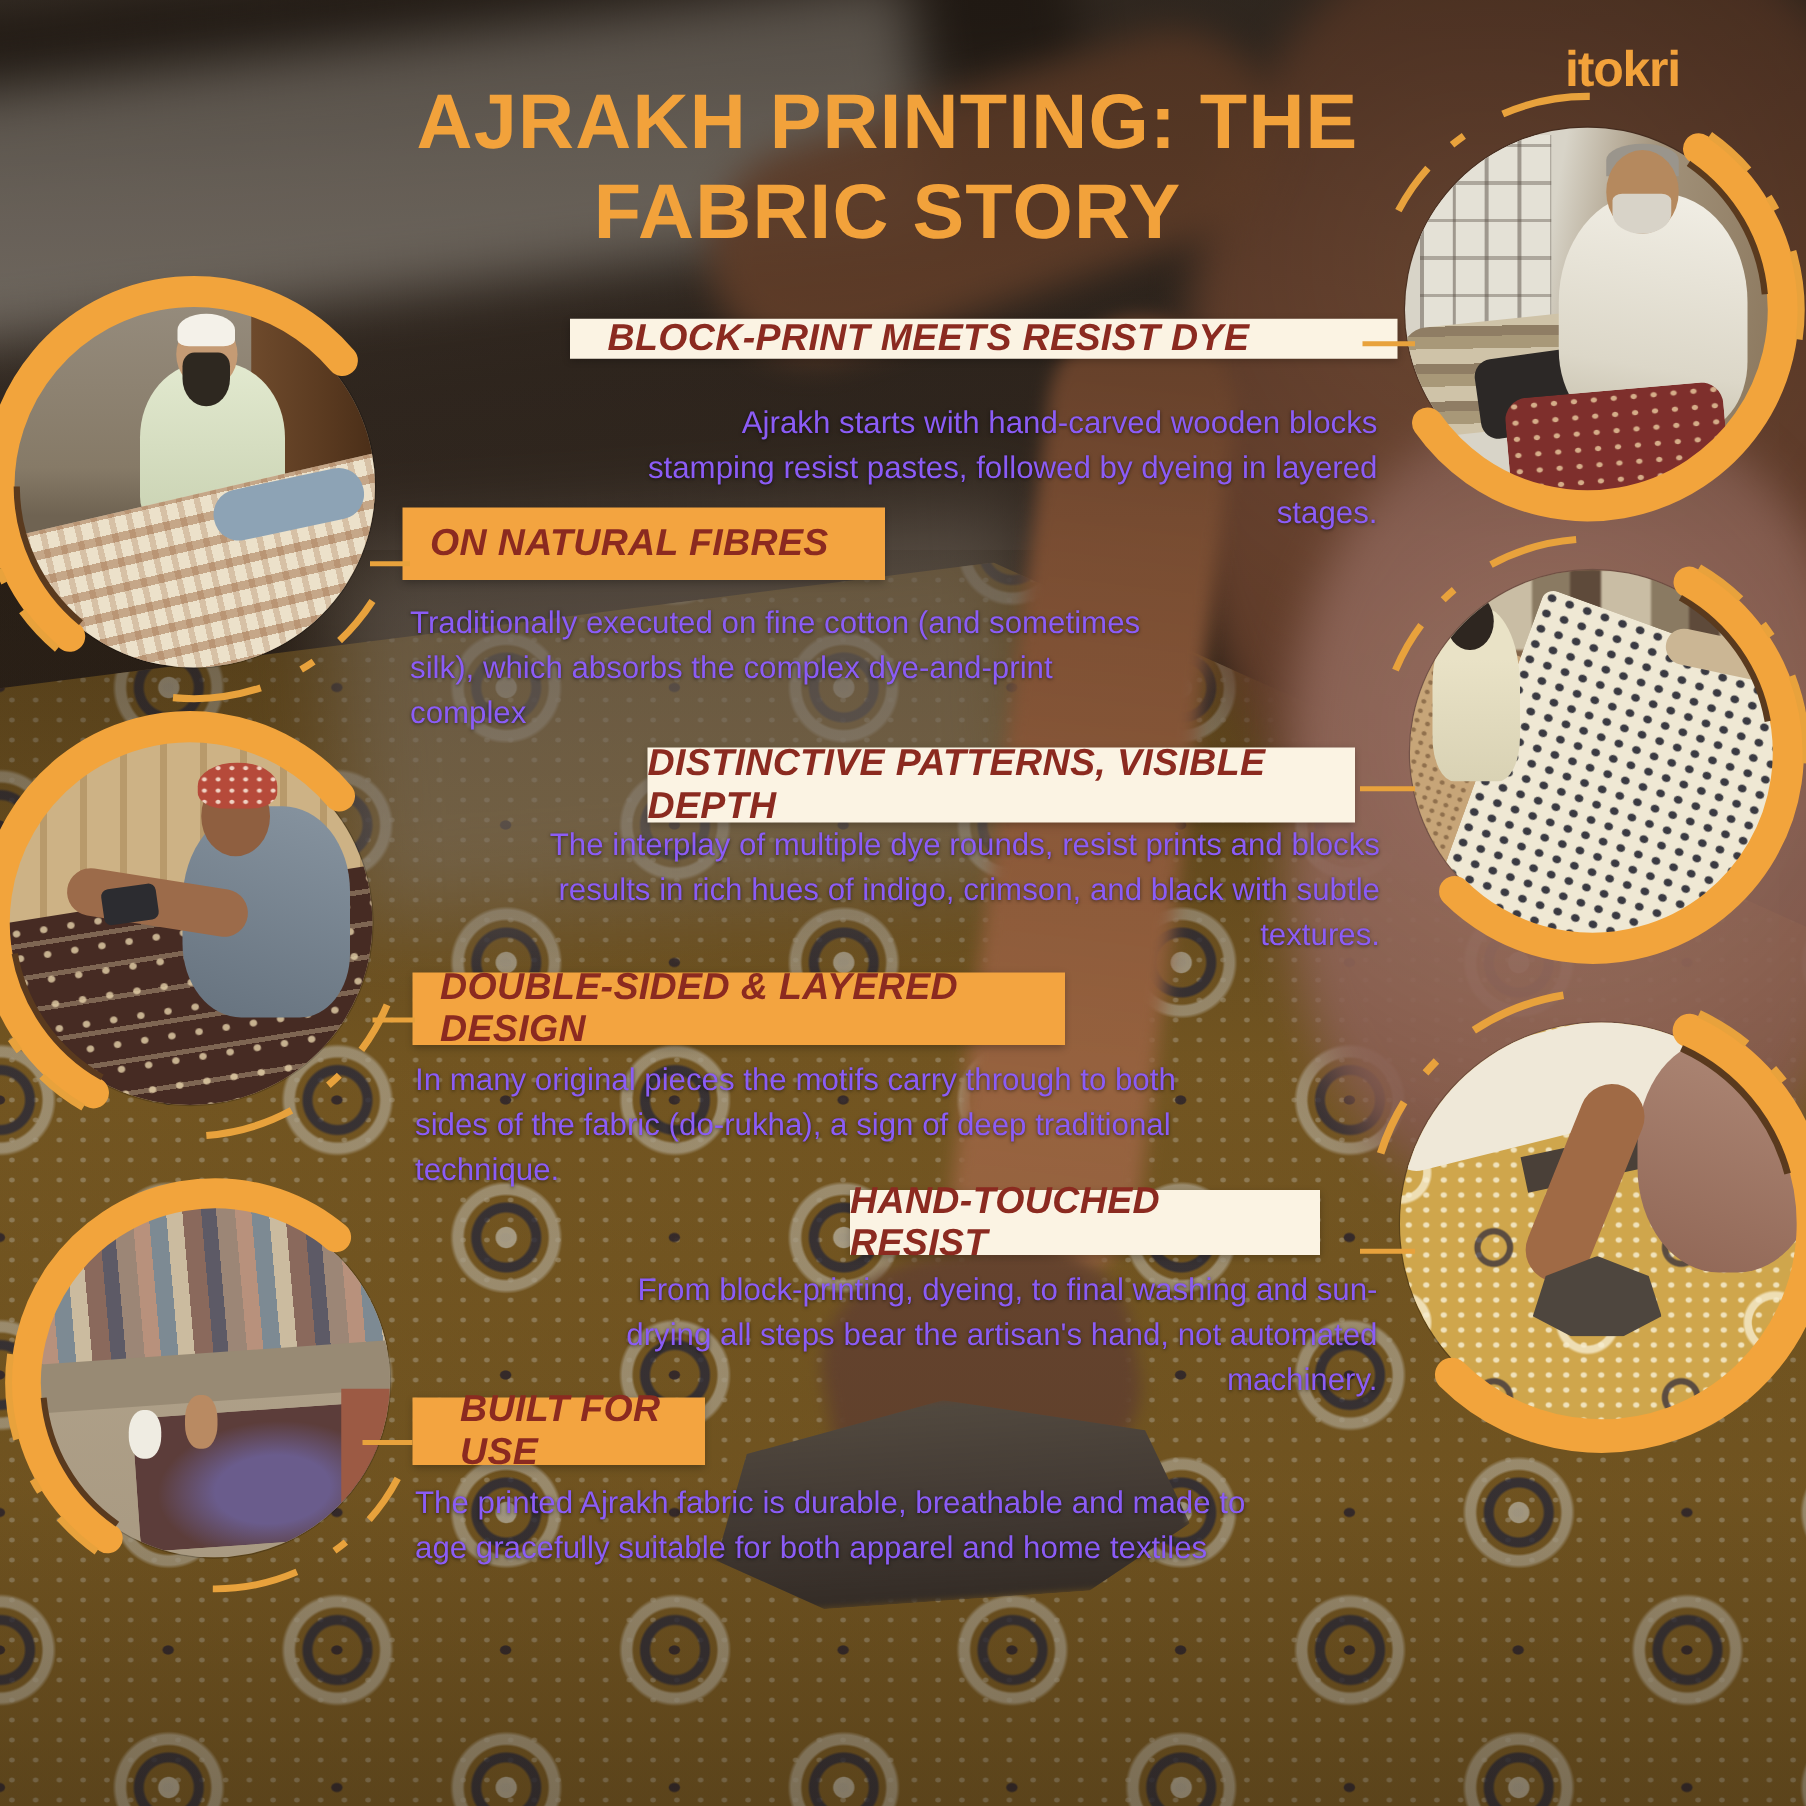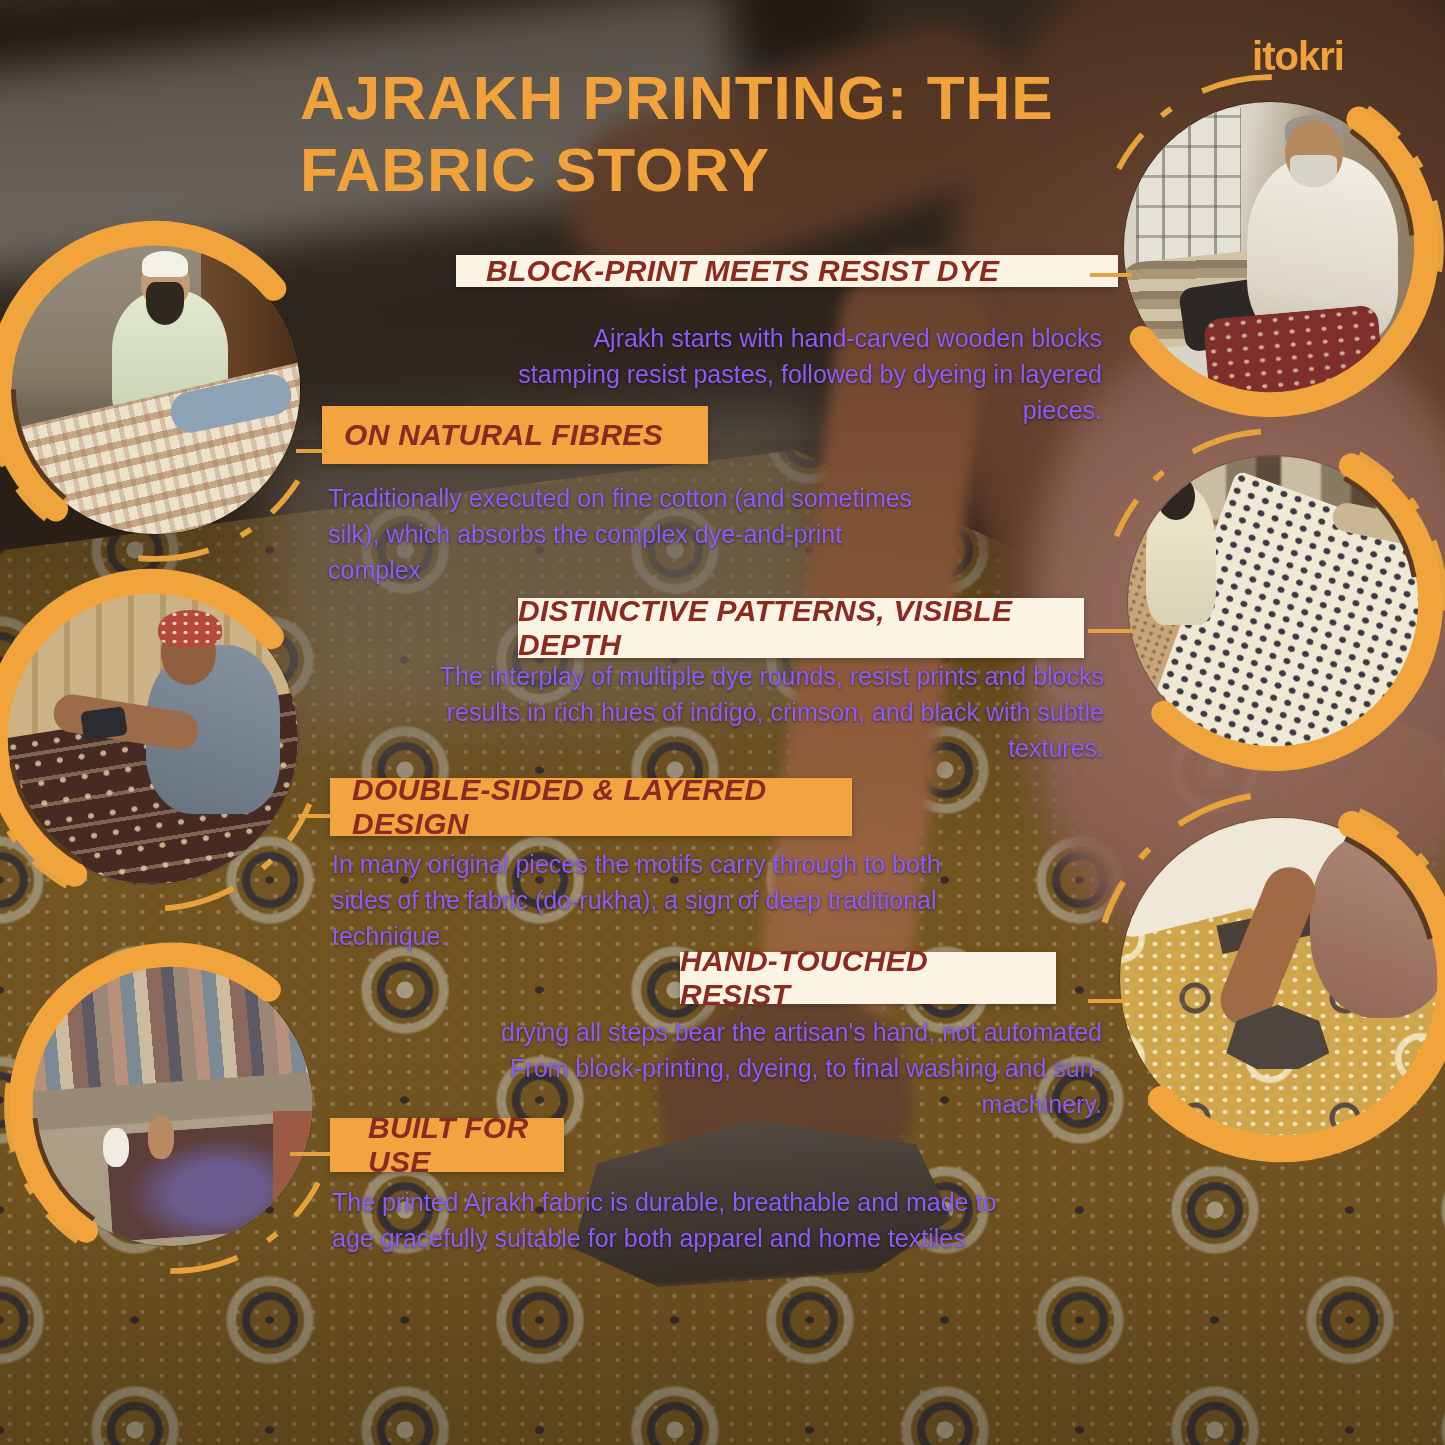--- a/index.html
+++ b/index.html
@@ -44,21 +44,21 @@
     transform:rotate(7deg);filter:blur(7px);}
   .hand{left:660px;top:1000px;width:250px;height:200px;border-radius:40%;
     background:#6f4a32;transform:rotate(-10deg);filter:blur(6px);}
   .block{left:570px;top:1120px;width:380px;height:160px;border-radius:26px;
     background:linear-gradient(180deg,#5c5348 0%,#49403a 60%,#3a322c 100%);
     transform:rotate(-4deg);filter:blur(3px);clip-path:polygon(8% 20%,50% 0,92% 22%,100% 70%,78% 100%,22% 100%,0 72%);}
   .vignette{left:0;top:0;width:1445px;height:1445px;
     background:linear-gradient(180deg,rgba(25,18,12,.45) 0%,rgba(25,18,12,.15) 30%,rgba(25,18,12,.08) 60%,rgba(25,18,12,.25) 100%);}
 
   
-  .title{left:300px;top:62px;width:820px;color:#F2A23B;
+  .title{left:300px;top:62px;width:820px;text-align:center;color:#F2A23B;
     font-size:62px;line-height:1.16;font-weight:800;letter-spacing:1px;z-index:12;}
   .logo{left:1218px;top:18px;width:160px;text-align:center;color:#F2A23B;
     font-size:40px;font-weight:800;letter-spacing:-1px;z-index:12;margin-top:16px;}
   .hdr{z-index:12;display:flex;align-items:center;font-style:italic;font-weight:bold;
     font-size:30px;color:#8B2A20;letter-spacing:.3px;box-shadow:0 2px 6px rgba(0,0,0,.25);}
   .hdr.cream{background:#FBF3E3;}
   .hdr.orange{background:#F3A440;}
   .body-text{z-index:12;color:#8b5cf6;font-size:25px;line-height:36px;
     text-shadow:0 1px 3px rgba(0,0,0,.55);}
   .body-text .bl{white-space:nowrap;}
@@ -171,21 +171,21 @@
     <div>FABRIC STORY</div>
   </div>
   <div class="abs logo">itokri</div>
 
   <div class="abs hdr cream" style="left:456px;top:255px;width:632px;height:32px;padding-left:30px;">
     <span>BLOCK-PRINT MEETS RESIST DYE</span>
     </div>
   <div class="abs body-text align-right" style="left:410px;top:320px;width:692px;">
     <div class="bl">Ajrakh starts with hand-carved wooden blocks</div>
     <div class="bl">stamping resist pastes, followed by dyeing in layered</div>
-    <div class="bl">pieces.</div>
+    <div class="bl">stages.</div>
   </div>
 
   <div class="abs hdr orange" style="left:322px;top:406px;width:364px;height:58px;padding-left:22px;">
     <span>ON NATURAL FIBRES</span>
     </div>
   <div class="abs body-text" style="left:328px;top:480px;width:700px;">
     <div class="bl">Traditionally executed on fine cotton (and sometimes</div>
     <div class="bl">silk), which absorbs the complex dye-and-print</div>
     <div class="bl">complex</div>
   </div>
@@ -205,22 +205,22 @@
   <div class="abs body-text" style="left:332px;top:846px;width:740px;">
     <div class="bl">In many original pieces the motifs carry through to both</div>
     <div class="bl">sides of the fabric (do-rukha), a sign of deep traditional</div>
     <div class="bl">technique.</div>
   </div>
 
   <div class="abs hdr cream" style="left:680px;top:952px;width:356px;height:52px;justify-content:flex-end;padding-right:20px;">
     <span>HAND-TOUCHED RESIST</span>
     </div>
   <div class="abs body-text align-right" style="left:400px;top:1014px;width:702px;">
+    <div class="bl">From block-printing, dyeing, to final washing and sun-</div>
     <div class="bl">drying all steps bear the artisan's hand, not automated</div>
-    <div class="bl">From block-printing, dyeing, to final washing and sun-</div>
     <div class="bl">machinery.</div>
   </div>
 
   <div class="abs hdr orange" style="left:330px;top:1118px;width:196px;height:54px;padding-left:38px;">
     <span>BUILT FOR USE</span>
     </div>
   <div class="abs body-text" style="left:332px;top:1184px;width:790px;">
     <div class="bl">The printed Ajrakh fabric is durable, breathable and made to</div>
     <div class="bl">age gracefully suitable for both apparel and home textiles</div>
   </div>

